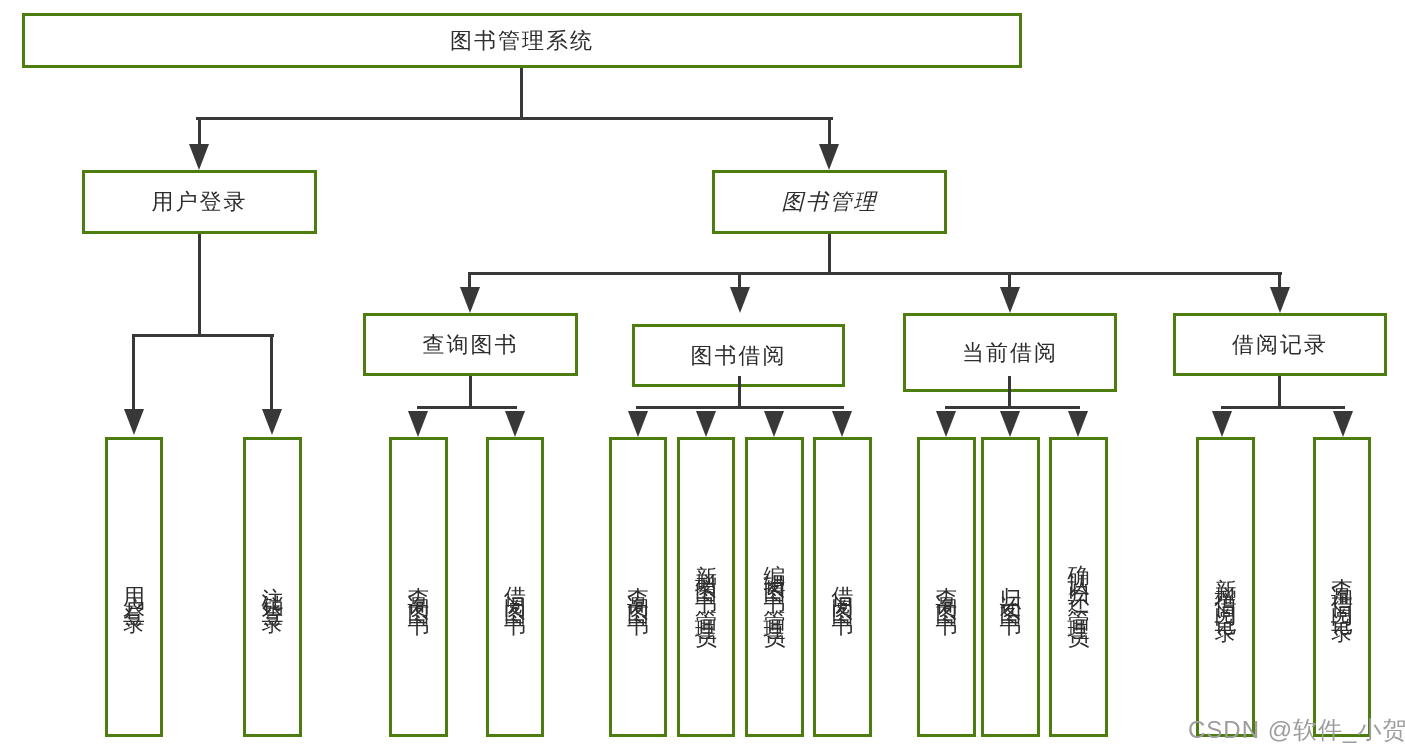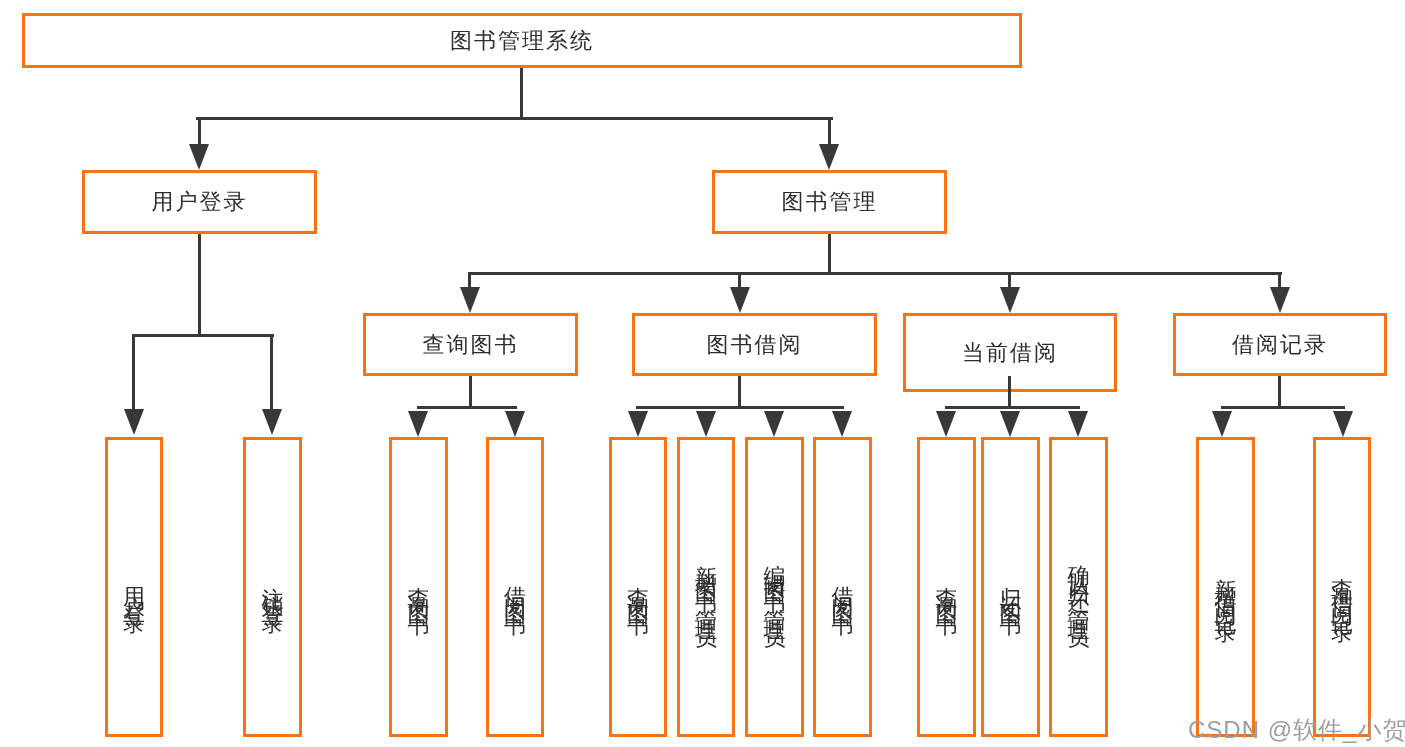--- a/index.html
+++ b/index.html
@@ -1,21 +1,21 @@
 <!DOCTYPE html>
 <html><head>
 <meta charset="utf-8">
 <style>
   html,body{margin:0;padding:0;background:#ffffff;}
   .stage{
     position:relative;width:1405px;height:747px;background:#ffffff;
     font-family:"Liberation Sans","DejaVu Sans",sans-serif;overflow:hidden;
   }
   .node{
-    position:absolute;box-sizing:border-box;border:3px solid #f97316;
+    position:absolute;box-sizing:border-box;border:3px solid #4d7c0f;
     background:#ffffff;display:flex;align-items:center;justify-content:center;
     color:#2d2d2d;
   }
   .node .hl{font-size:22px;letter-spacing:2px;white-space:nowrap;}
   .leaf span{
     writing-mode:vertical-rl;text-orientation:mixed;
     font-size:22px;letter-spacing:9px;line-height:1;white-space:nowrap;
   }
   .ln{position:absolute;background:#383838;}
   .arw{
@@ -40,21 +40,21 @@
   <div class="ln" style="left:520px;top:68px;width:3px;height:52px;"></div>
   <div class="ln" style="left:196px;top:117px;width:637px;height:3px;"></div>
   <div class="ln" style="left:198px;top:117px;width:3px;height:30px;"></div>
   <div class="arw" style="left:189px;top:144px;"></div>
   <div class="ln" style="left:828px;top:117px;width:3px;height:30px;"></div>
   <div class="arw" style="left:819px;top:144px;"></div>
 
   <div class="node" style="left:82px;top:170px;width:235px;height:64px;">
     <span class="hl">用户登录</span>
   </div>
-  <div class="node" style="left:712px;top:170px;width:235px;height:64px;">
+  <div class="node" style="left:712px;top:170px;width:235px;height:64px;font-style:italic;">
     <span class="hl">图书管理</span>
   </div>
 
   <div class="ln" style="left:198px;top:234px;width:3px;height:103px;"></div>
   <div class="ln" style="left:132px;top:334px;width:142px;height:3px;"></div>
   <div class="ln" style="left:132px;top:334px;width:3px;height:77px;"></div>
   <div class="arw" style="left:124px;top:409px;"></div>
   <div class="ln" style="left:270px;top:334px;width:3px;height:77px;"></div>
   <div class="arw" style="left:262px;top:409px;"></div>
 
@@ -65,21 +65,21 @@
   <div class="ln" style="left:738px;top:272px;width:3px;height:16px;"></div>
   <div class="arw" style="left:730px;top:287px;"></div>
   <div class="ln" style="left:1008px;top:272px;width:3px;height:16px;"></div>
   <div class="arw" style="left:1000px;top:287px;"></div>
   <div class="ln" style="left:1278px;top:272px;width:3px;height:16px;"></div>
   <div class="arw" style="left:1270px;top:287px;"></div>
 
   <div class="node" style="left:363px;top:313px;width:215px;height:63px;">
     <span class="hl">查询图书</span>
   </div>
-  <div class="node" style="left:632px;top:313px;width:245px;height:63px;">
+  <div class="node" style="left:632px;top:324px;width:213px;height:63px;">
     <span class="hl">图书借阅</span>
   </div>
   <div class="node" style="left:903px;top:313px;width:214px;height:79px;">
     <span class="hl">当前借阅</span>
   </div>
   <div class="node" style="left:1173px;top:313px;width:214px;height:63px;">
     <span class="hl">借阅记录</span>
   </div>
 
   <div class="ln" style="left:469px;top:376px;width:3px;height:33px;"></div>

